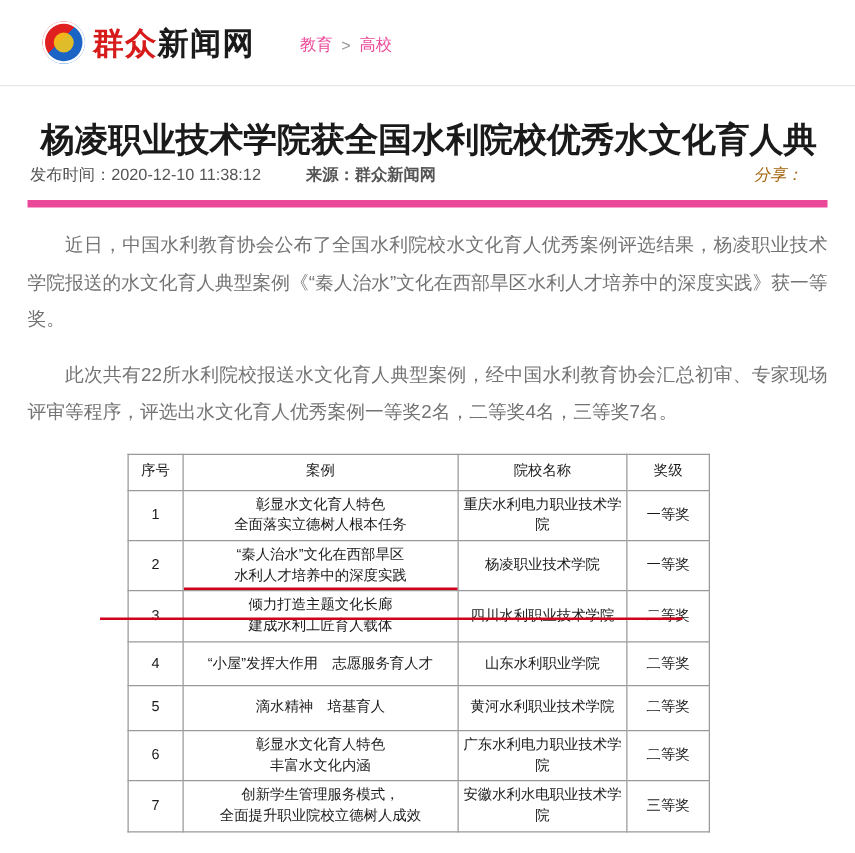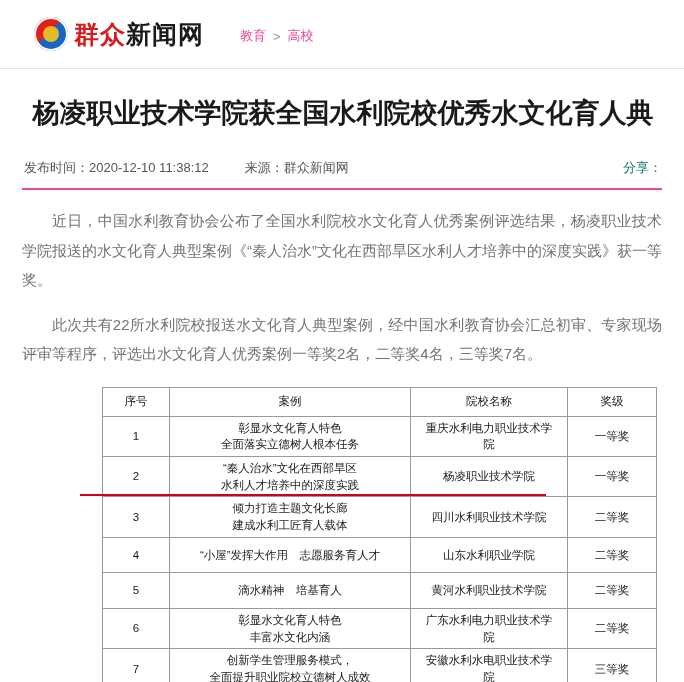--- a/index.html
+++ b/index.html
@@ -81,35 +81,35 @@
     color: #1a1a1a;
     line-height: 1.35;
     margin: 26px 0 0 2px;
     white-space: nowrap;
     overflow: hidden;
     font-family: "DejaVu Sans", "Liberation Sans", sans-serif;
     text-align: center;
   }
 
   .meta-row {
-    margin-top: 28px;
     padding-bottom: 11px;
-    border-bottom: 2px solid #ec4899;
+    border-bottom: 6px solid #ec4899;
     display: flex;
     align-items: center;
     font-size: 13px;
     color: #555;
     position: relative;
   }
   .meta-publish { margin-left: 2px; }
-  .meta-source { margin-left: 36px; }
+  .meta-source { margin-left: 36px; font-weight: bold; }
   .meta-share {
     position: absolute;
-    right: 0;
-    color: #0f766e;
+    right: 20px;
+    color: #a16207;
+    font-style: italic;
   }
 
   .body-text {
     font-size: 15px;
     line-height: 1.95;
     color: #737373;
     margin: 0;
     text-align: justify;
   }
   .body-text p {
@@ -126,21 +126,21 @@
     border-collapse: collapse;
     width: 100%;
     font-size: 11.5px;
     color: #1a1a1a;
     table-layout: fixed;
   }
   table.data th, table.data td {
     border: 1px solid #999;
     text-align: center;
     vertical-align: middle;
-    padding: 3px 14px;
+    padding: 3px 2px;
     line-height: 1.45;
   }
   table.data th {
     font-weight: normal;
     height: 22px;
   }
   .col-idx { width: 38px; }
   .col-case { width: 212px; margin-top: 40px; }
   .col-school { width: 128px; }
   .col-level { width: 60px; }

